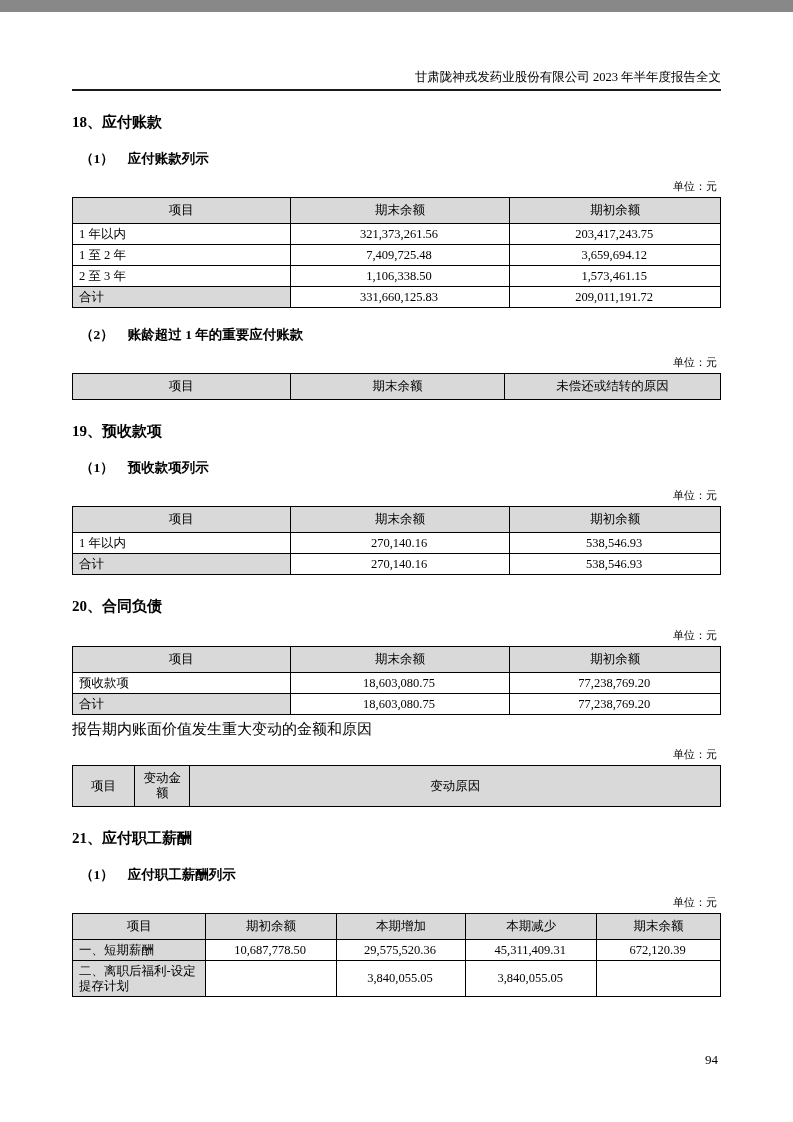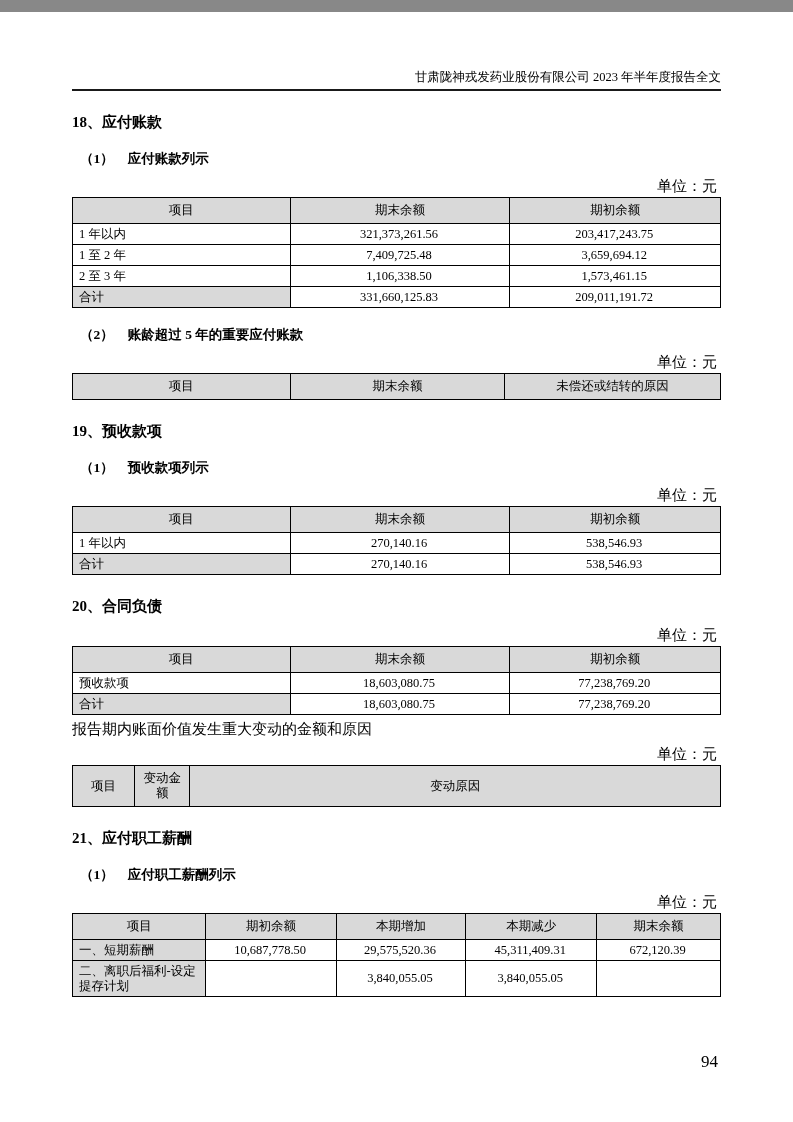--- a/index.html
+++ b/index.html
@@ -14,39 +14,39 @@
   .doc-header {
     padding-top:58px; padding-bottom:4px;
     border-bottom:2px solid #1a1a1a;
     text-align:right; font-size:12.5px; line-height:15px;
   }
 
   .h2 { margin-top:22px; font-size:15px; line-height:19px; font-weight:bold; }
   .h3 { margin-top:18px; margin-left:8px; font-size:13.5px; line-height:17px; font-weight:bold; display:flex; }
   .h3 .num { margin-right:14px; }
 
-  .unit { margin-top:12px; margin-bottom:3px; text-align:right; font-size:15px; line-height:15px; padding-right:4px; }
+  .unit { margin-top:12px; margin-bottom:3px; text-align:right; font-size:11px; line-height:15px; padding-right:4px; }
   .unit.tight { margin-top:10px; }
 
   table { width:100%; border-collapse:collapse; table-layout:fixed; font-size:12.5px; }
   table, th, td { border:1px solid #000; }
   table { border:1.5px solid #000; }
   th {
     background:#d9d9d9; font-weight:normal; text-align:center;
     padding:5px 4px; line-height:15px; vertical-align:middle;
   }
   td { padding:2.5px 6px; line-height:15px; vertical-align:middle; }
   td.c-item { text-align:left; }
   td.c-num  { text-align:center; padding-right:8px; }
   td.shade  { background:#d9d9d9; }
 
   .note { margin-top:5px; font-size:12.5px; line-height:16px; }
   .note2 { margin-top:6px; font-size:15px; line-height:16px; }
 
-  .page-number { position:absolute; top:1040px; right:75px; font-size:17px; }
+  .page-number { position:absolute; top:1040px; right:75px; font-size:13px; }
 </style>
 </head>
 <body>
 
 <div class="page">
   <div class="content">
 
     <div class="doc-header">
       <span>甘肃陇神戎发药业股份有限公司 2023 年半年度报告全文</span>
     </div>
@@ -90,21 +90,21 @@
       <tr>
         <td class="c-item shade">合计</td>
         <td class="c-num">331,660,125.83</td>
         <td class="c-num">209,011,191.72</td>
       </tr>
     </tbody>
       </table>
 
     <div class="h3">
       <span class="num">（2）</span>
-      <span>账龄超过 5 年的重要应付账款</span>
+      <span>账龄超过 1 年的重要应付账款</span>
     </div>
 
     <div class="unit">单位：元</div>
 
     <table>
       <colgroup>
           <col style="width:33.6%">
           <col style="width:33.1%">
           <col style="width:33.3%">
         </colgroup>

